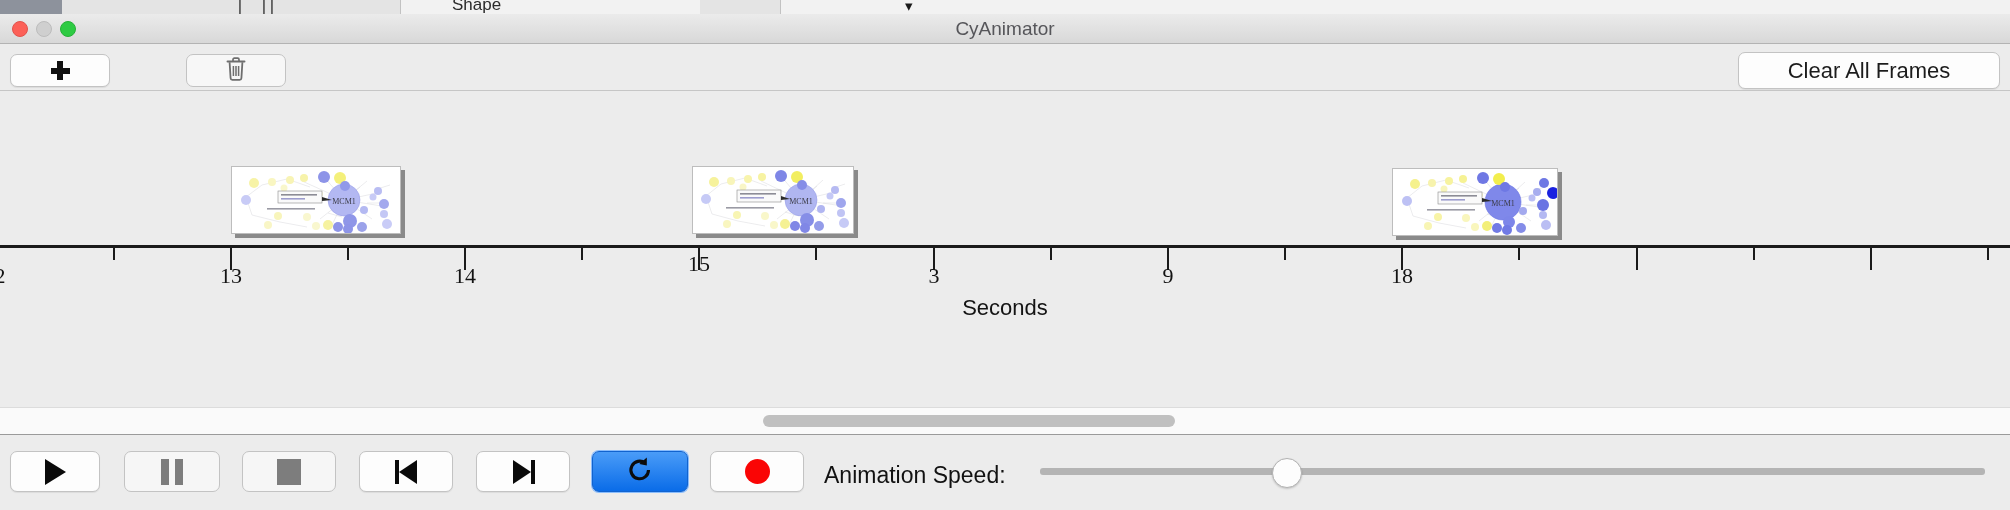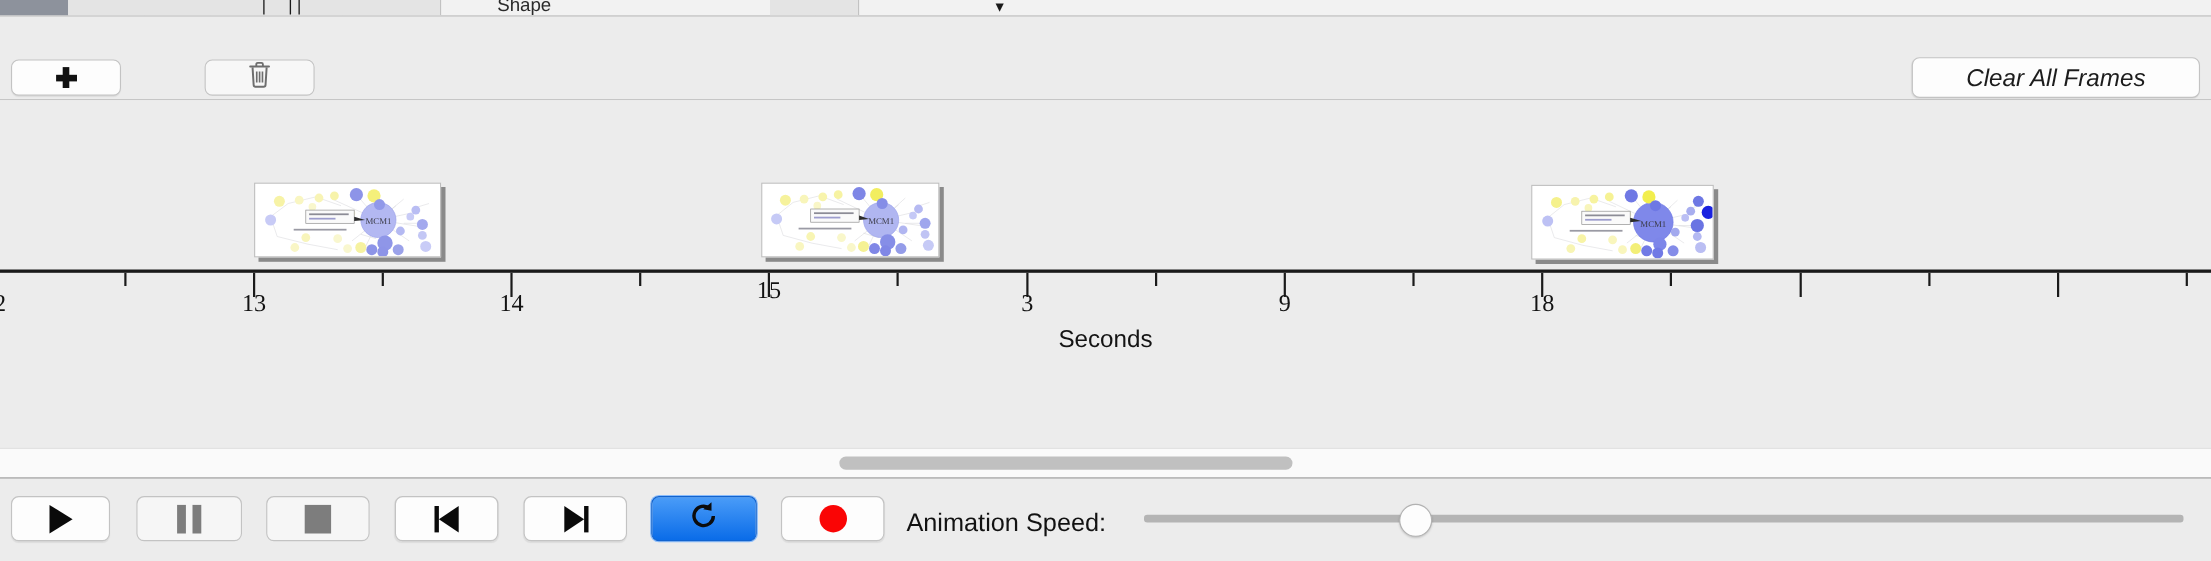--- a/index.html
+++ b/index.html
@@ -93,21 +93,20 @@
   }
 
   
   .toolbar {
     position: absolute;
     left: 0; top: 44px;
     width: 2010px; height: 47px;
     background: #ececec;
     border-bottom: 1px solid #c6c6c6;
     box-sizing: border-box;
-    font-style: italic;
   }
   .btn {
     position: absolute;
     box-sizing: border-box;
     border: 1px solid #c3c3c3;
     border-radius: 7px;
     background: #fdfdfd;
     box-shadow: 0 1px 1px rgba(0,0,0,0.07);
     display: flex;
     align-items: center;
@@ -356,20 +355,28 @@
     <div class="bg-tab" style="left:260px;width:50px;"></div>
     <div class="bg-tab" style="left:310px;width:90px;"></div>
     <div class="bg-tab" style="left:700px;width:40px;"></div>
     <div class="bg-tab" style="left:740px;width:40px;"></div>
     <div class="bg-glyph" style="left:238px;">|</div>
     <div class="bg-glyph" style="left:262px;">| |</div>
     <div class="bg-glyph" style="left:905px;">▾</div>
     <div class="bg-label" style="left:452px;">Shape</div>
   </div>
 
+  <div class="titlebar">
+    <div class="window-title">CyAnimator</div>
+    <div class="traffic">
+      <div class="light close"></div>
+      <div class="light min"></div>
+      <div class="light max"></div>
+    </div>
+  </div>
 
   <div class="toolbar">
     <div class="btn btn-add">
       <span class="plus-icon"></span>
     </div>
     <div class="btn flat btn-delete">
       <span>
         <svg width="22" height="26" viewBox="0 0 22 26" aria-hidden="true">
           <path d="M2.5 5.5h17" stroke="#6e6e6e" stroke-width="1.9" fill="none" stroke-linecap="round"></path>
           <path d="M8 5.5V3.4c0-.7.6-1.3 1.3-1.3h3.4c.7 0 1.3.6 1.3 1.3v2.1" stroke="#6e6e6e" stroke-width="1.7" fill="none"></path>

